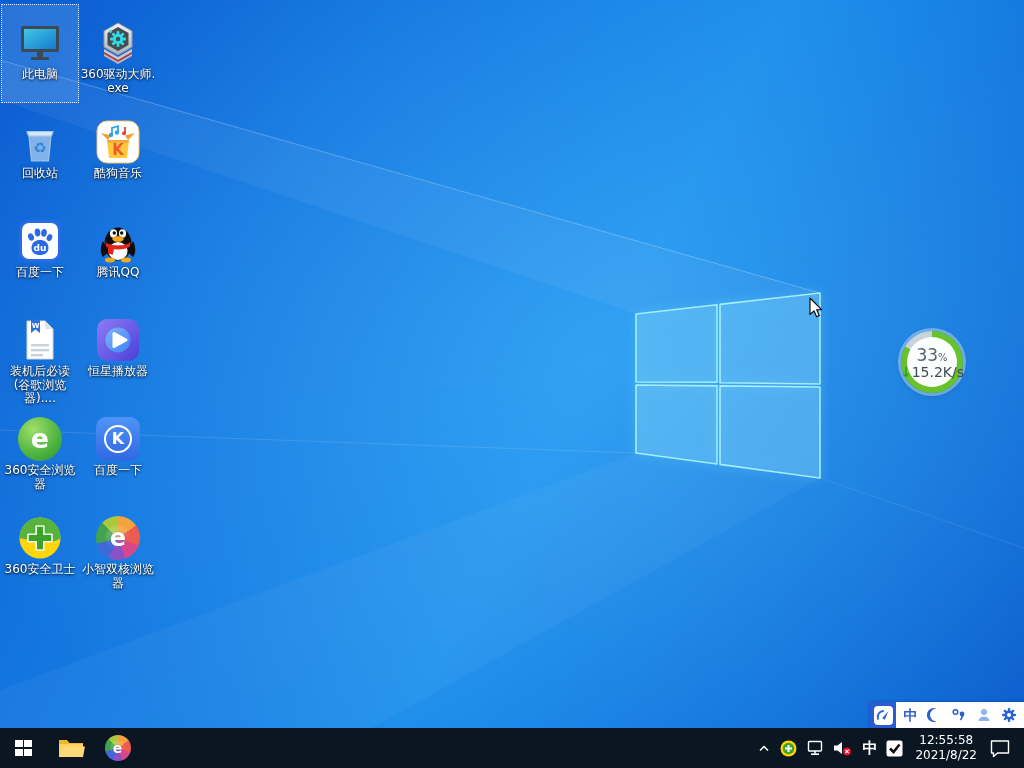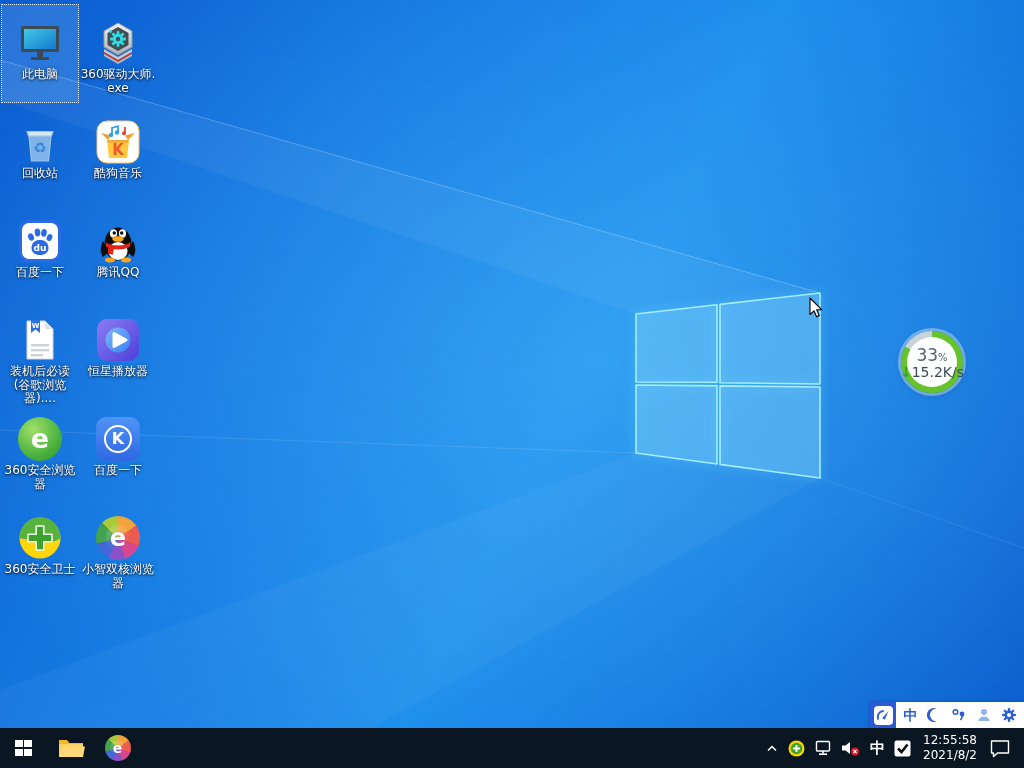--- a/index.html
+++ b/index.html
@@ -406,21 +406,21 @@
       </span>
       <span class="tray-ime">中</span>
       <span class="tray-ic">
         <svg width="17" height="17" viewBox="0 0 17 17">
           <rect x="0.5" y="0.5" width="16" height="16" rx="2" fill="#fff"></rect>
           <path d="M4,8.5 L7.5,12 L13.5,4.5" stroke="#111" stroke-width="2.6" fill="none"></path>
         </svg>
       </span>
       <span class="clock">
         <span>12:55:58</span>
-        <span>2021/8/2</span>
+        <span>2021/8/22</span>
       </span>
       <span class="tray-ic">
         <svg width="22" height="19" viewBox="0 0 22 19">
           <path d="M2.5,2 h17 v12 h-11 l-4,3.5 v-3.5 h-2 Z" fill="none" stroke="#fff" stroke-width="1.4" stroke-linejoin="round"></path>
         </svg>
       </span>
     </div>
   </div>
 
 </div>

